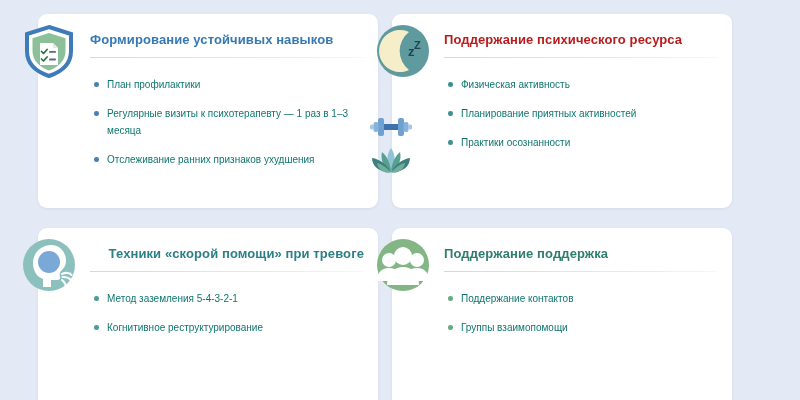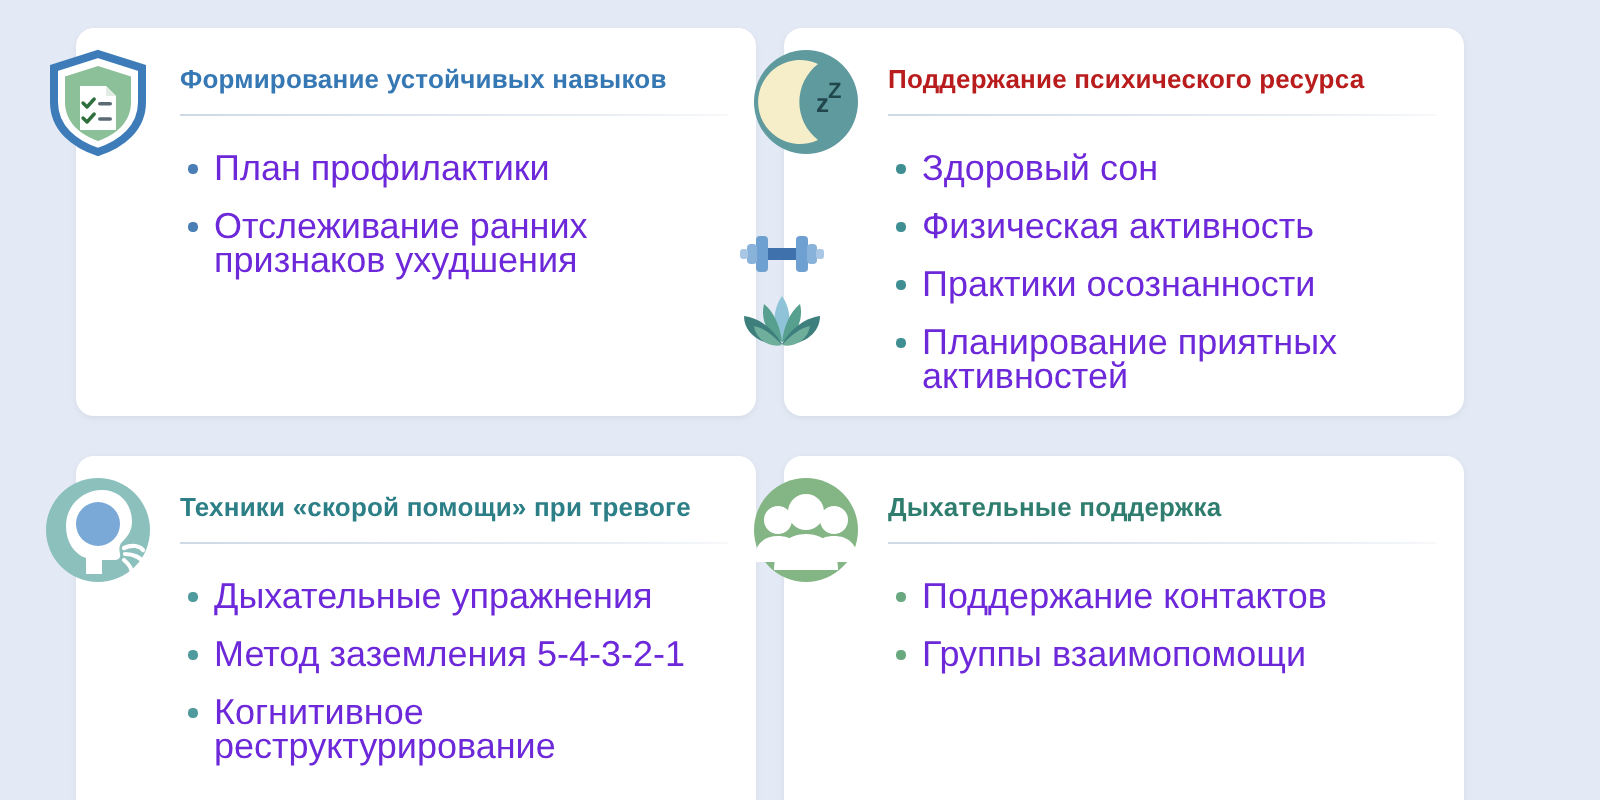--- a/index.html
+++ b/index.html
@@ -55,40 +55,40 @@
     background:linear-gradient(to right,#cfd9e6 0%,#e8edf3 75%,#f6f8fa 100%);
   }
   
   ul.bullets{
     list-style:none;
     margin:0;
     padding:6px 14px 0 56px;
   }
   ul.bullets li{
     position:relative;
-    font-size:18px;
+    font-size:10px;
     line-height:17px;
-    color:#6d28d9;
+    color:#0f766e;
     margin-bottom:12px;
     padding-left:13px;
   }
   ul.bullets li::before{
     content:"";
     position:absolute;
     left:0; top:6px;
     width:4.6px;height:4.6px;
     border-radius:50%;
     background:var(--dot,#4a7fb5);
   }
   
   .c-skills .card-title{color:#3678b4;}
   .c-skills ul.bullets li{--dot:#4a7fb5;}
   .c-resource .card-title{color:#b91c1c;}
   .c-resource ul.bullets li{--dot:#3f8f92;}
-  .c-sos .card-title{color:#2c7f86;}
+  .c-sos .card-title{color:#2c7f86;text-align:right;}
   .c-sos ul.bullets li{--dot:#4e9a9c;}
   .c-social .card-title{color:#2f7d6e;}
   .c-social ul.bullets li{--dot:#6aa87f;}
 
   
   .side-icon{
     position:absolute;
     left:-24px;
     width:46px;height:34px;
     display:flex;align-items:center;justify-content:center;
@@ -113,20 +113,21 @@
           <path d="M20.5 36 l2 2 l3.6 -4" fill="none" stroke="#2f6f3c" stroke-width="1.7" stroke-linecap="round" stroke-linejoin="round"></path>
           <rect x="28" y="28" width="7" height="1.8" rx=".9" fill="#5b6b76"></rect>
           <rect x="28" y="35.6" width="7" height="1.8" rx=".9" fill="#5b6b76"></rect>
         </svg>
       </div>
       <div class="card-title">Формирование устойчивых навыков</div>
       <div class="title-rule"></div>
     </div>
     <ul class="bullets">
       <li>План профилактики</li>
+      <li>Регулярные визиты к психотерапевту — 1 раз в 1–3 месяца</li>
       <li>Отслеживание ранних признаков ухудшения</li>
     </ul>
   </div>
 
   <div class="card c-resource">
     <div class="card-head">
       <div class="badge">
         <svg width="56" height="56" viewBox="0 0 56 56">
           <circle cx="28" cy="28" r="26" fill="#5e9a9e"></circle>
           <path d="M34 9 A21 21 0 1 0 34 47 A24 24 0 0 1 34 9 Z" fill="#f6eec8"></path>
@@ -156,24 +157,23 @@
         <path d="M14 7 C12 15 16 23 23 26 C22 18 19 11 14 7 Z" fill="#57a08f"></path>
         <path d="M32 7 C34 15 30 23 23 26 C24 18 27 11 32 7 Z" fill="#57a08f"></path>
         <path d="M4 13 C4 22 13 28 23 27 C19 20 12 14 4 13 Z" fill="#3d7f7d"></path>
         <path d="M42 13 C42 22 33 28 23 27 C27 20 34 14 42 13 Z" fill="#3d7f7d"></path>
         <path d="M9 18 C10 25 17 29 23 27.5 C19 23 14 19 9 18 Z" fill="#6fae9b"></path>
         <path d="M37 18 C36 25 29 29 23 27.5 C27 23 32 19 37 18 Z" fill="#6fae9b"></path>
       </svg>
     </div>
 
     <ul class="bullets">
-      <li>Здоровый сон</li>
       <li>Физическая активность</li>
+      <li>Планирование приятных активностей</li>
       <li>Практики осознанности</li>
-      <li>Планирование приятных активностей</li>
     </ul>
   </div>
 
   <div class="card c-sos">
     <div class="card-head">
       <div class="badge">
         <svg width="56" height="56" viewBox="0 0 56 56">
           <circle cx="28" cy="28" r="26" fill="#8cc0bd"></circle>
           <path d="M12 26 C12 15 21 8 30 8 C39 8 45 15 45 24 C45 29 42 32 40 34 C38.5 35.5 38.5 38 39 40 C39.5 42 38 43 36 43 H30 V50 H22 V42 C16 40 12 34 12 26 Z" fill="#ffffff"></path>
           <ellipse cx="28" cy="25" rx="11" ry="11" fill="#7aa9d8"></ellipse>
@@ -181,40 +181,39 @@
             <path d="M41 37 C45 35 49 36 50.5 38"></path>
             <path d="M41.5 40 C46 40 49.5 42 50.5 44"></path>
             <path d="M41 43 C44 45.5 45 48 45 50"></path>
           </g>
         </svg>
       </div>
       <div class="card-title">Техники «скорой помощи» при тревоге</div>
       <div class="title-rule"></div>
     </div>
     <ul class="bullets">
-      <li>Дыхательные упражнения</li>
       <li>Метод заземления 5-4-3-2-1</li>
       <li>Когнитивное реструктурирование</li>
     </ul>
   </div>
 
   <div class="card c-social">
     <div class="card-head">
       <div class="badge">
         <svg width="56" height="56" viewBox="0 0 56 56">
           <circle cx="28" cy="28" r="26" fill="#84b585"></circle>
           <circle cx="14" cy="23" r="7" fill="#ffffff"></circle>
           <path d="M2 44 C2 35 7 31 14 31 C21 31 26 35 26 44 Z" fill="#ffffff"></path>
           <circle cx="42" cy="23" r="7" fill="#ffffff"></circle>
           <path d="M30 44 C30 35 35 31 42 31 C49 31 54 35 54 44 Z" fill="#ffffff"></path>
           <circle cx="28" cy="19" r="9" fill="#ffffff"></circle>
           <path d="M12 48 C12 36 19 30 28 30 C37 30 44 36 44 48 Z" fill="#ffffff"></path>
         </svg>
       </div>
-      <div class="card-title">Дыхательные поддержка</div>
+      <div class="card-title">Поддержание поддержка</div>
       <div class="title-rule"></div>
     </div>
     <ul class="bullets">
       <li>Поддержание контактов</li>
       <li>Группы взаимопомощи</li>
     </ul>
   </div>
 
 </div>
 

